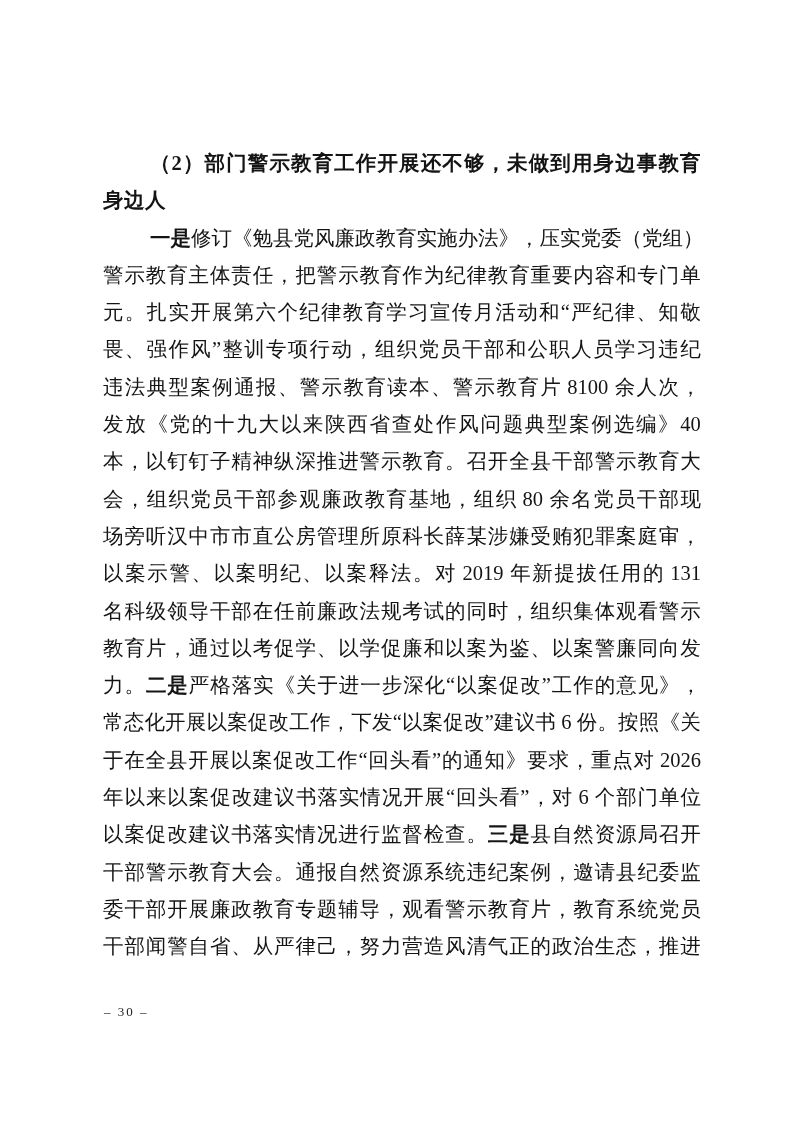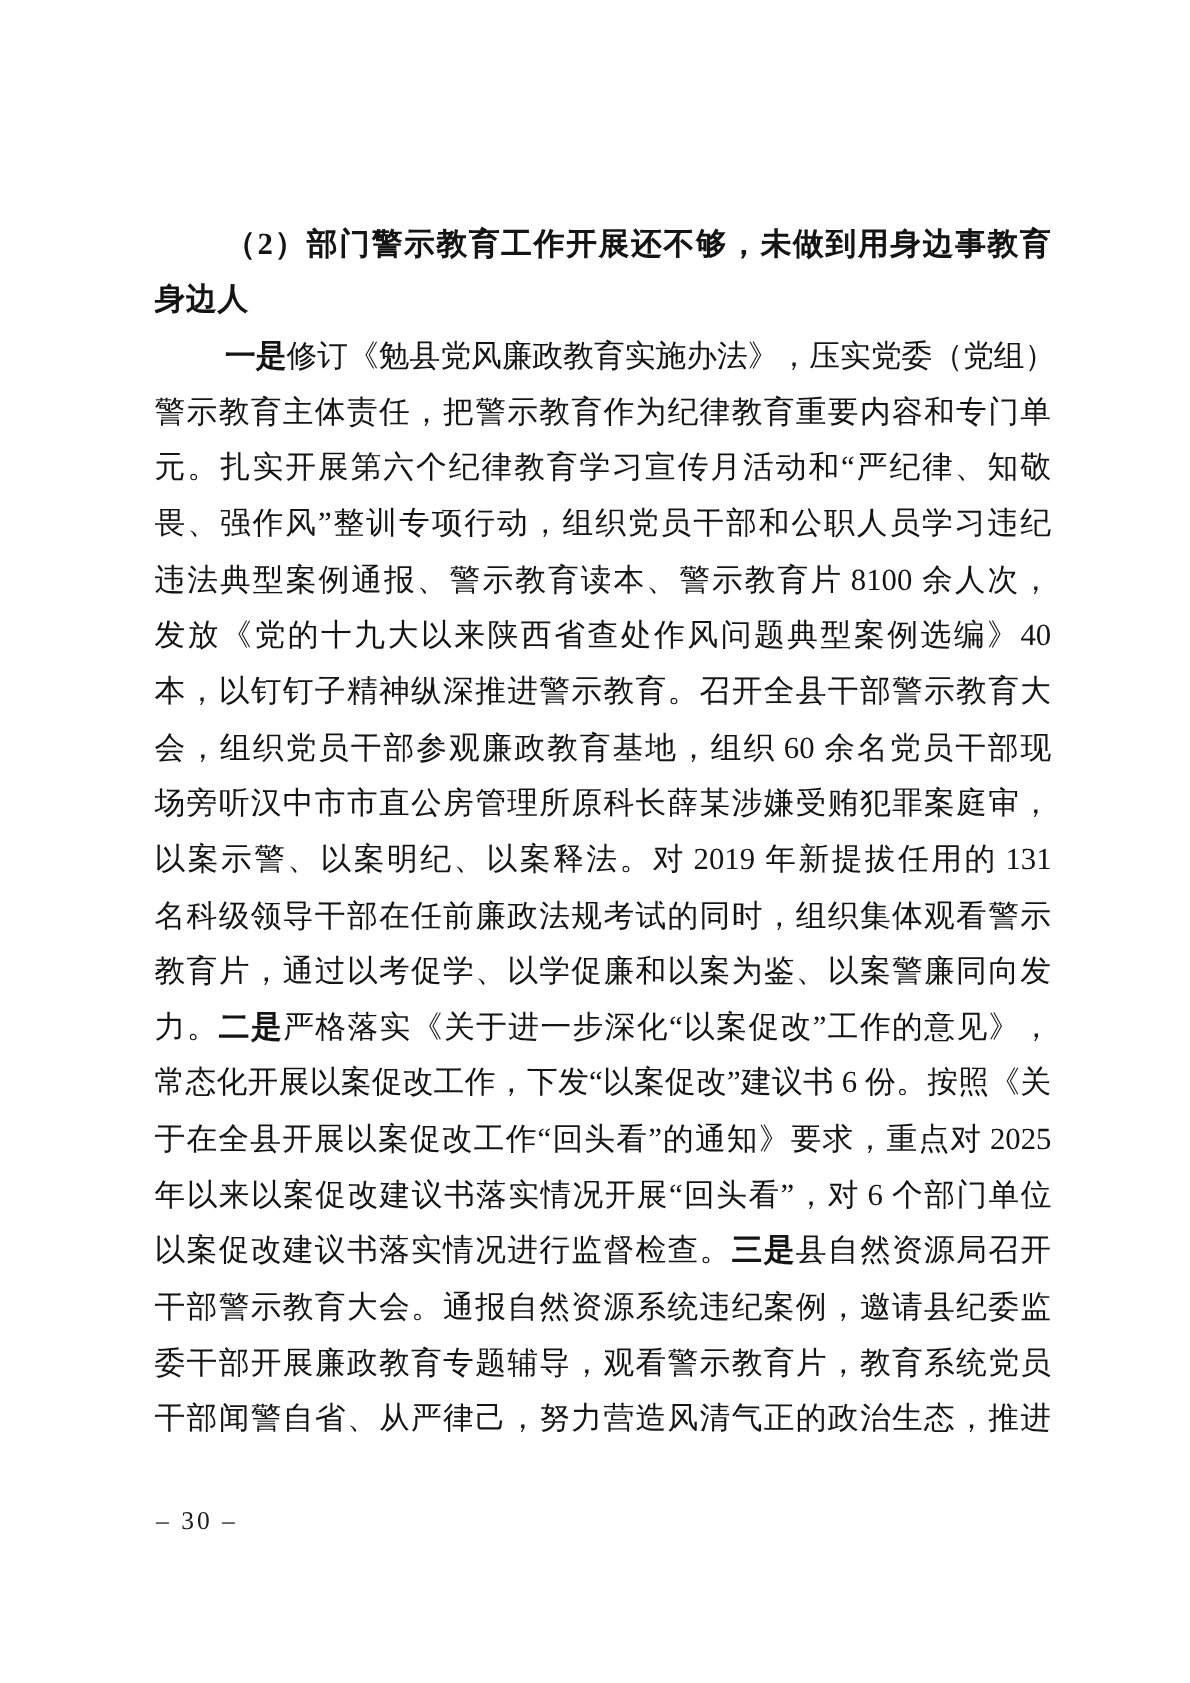--- a/index.html
+++ b/index.html
@@ -33,21 +33,21 @@
   }
   .line.noj { justify-content: flex-start; }
   .line.ind { padding-left: 47px; }
   .line .tk { white-space: pre; }
   .line .b { font-weight: 700; }
   .line.hline .tk { font-weight: 700; letter-spacing: 0.5px; }
   .pagenum {
     position: absolute;
     left: 104px;
     top: 1004px;
-    font-size: 17px;
+    font-size: 13px;
     letter-spacing: 2px;
     color: #1a1a1a;
   }
 </style>
 </head>
 <body>
 
 <div class="page">
 
   <div class="textblock">
@@ -306,21 +306,21 @@
           <span class="tk">观</span>
           <span class="tk">廉</span>
           <span class="tk">政</span>
           <span class="tk">教</span>
           <span class="tk">育</span>
           <span class="tk">基</span>
           <span class="tk">地</span>
           <span class="tk">，</span>
           <span class="tk">组</span>
           <span class="tk">织</span>
-          <span class="tk"> 60 </span>
+          <span class="tk"> 80 </span>
           <span class="tk">余</span>
           <span class="tk">名</span>
           <span class="tk">党</span>
           <span class="tk">员</span>
           <span class="tk">干</span>
           <span class="tk">部</span>
           <span class="tk">现</span>
         </div>
         <div class="line">
           <span class="tk">场</span>
@@ -523,21 +523,21 @@
           <span class="tk">的</span>
           <span class="tk">通</span>
           <span class="tk">知</span>
           <span class="tk">》</span>
           <span class="tk">要</span>
           <span class="tk">求</span>
           <span class="tk">，</span>
           <span class="tk">重</span>
           <span class="tk">点</span>
           <span class="tk">对</span>
-          <span class="tk"> 2025</span>
+          <span class="tk"> 2026</span>
         </div>
         <div class="line">
           <span class="tk">年</span>
           <span class="tk">以</span>
           <span class="tk">来</span>
           <span class="tk">以</span>
           <span class="tk">案</span>
           <span class="tk">促</span>
           <span class="tk">改</span>
           <span class="tk">建</span>

